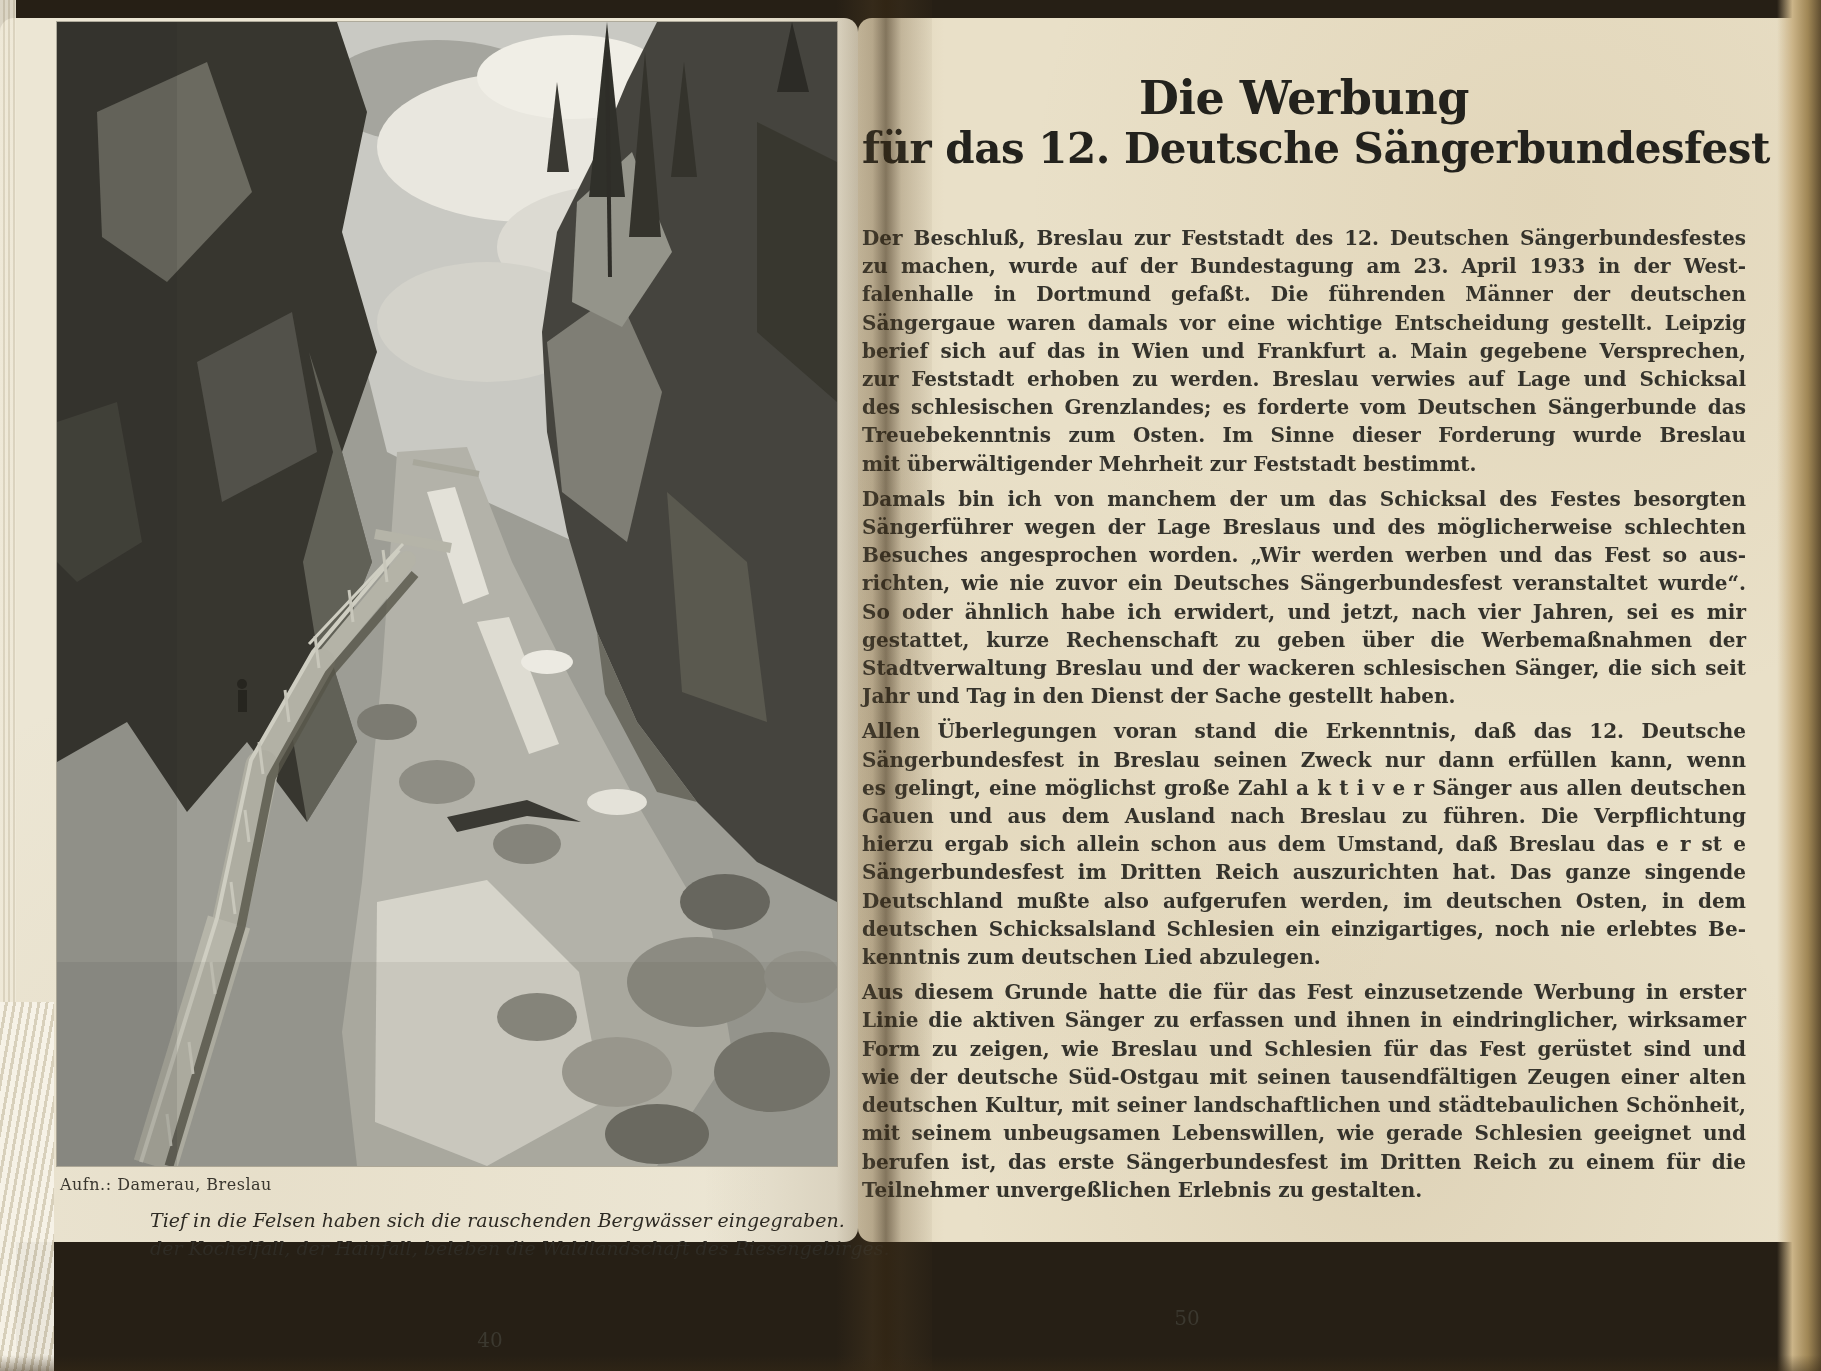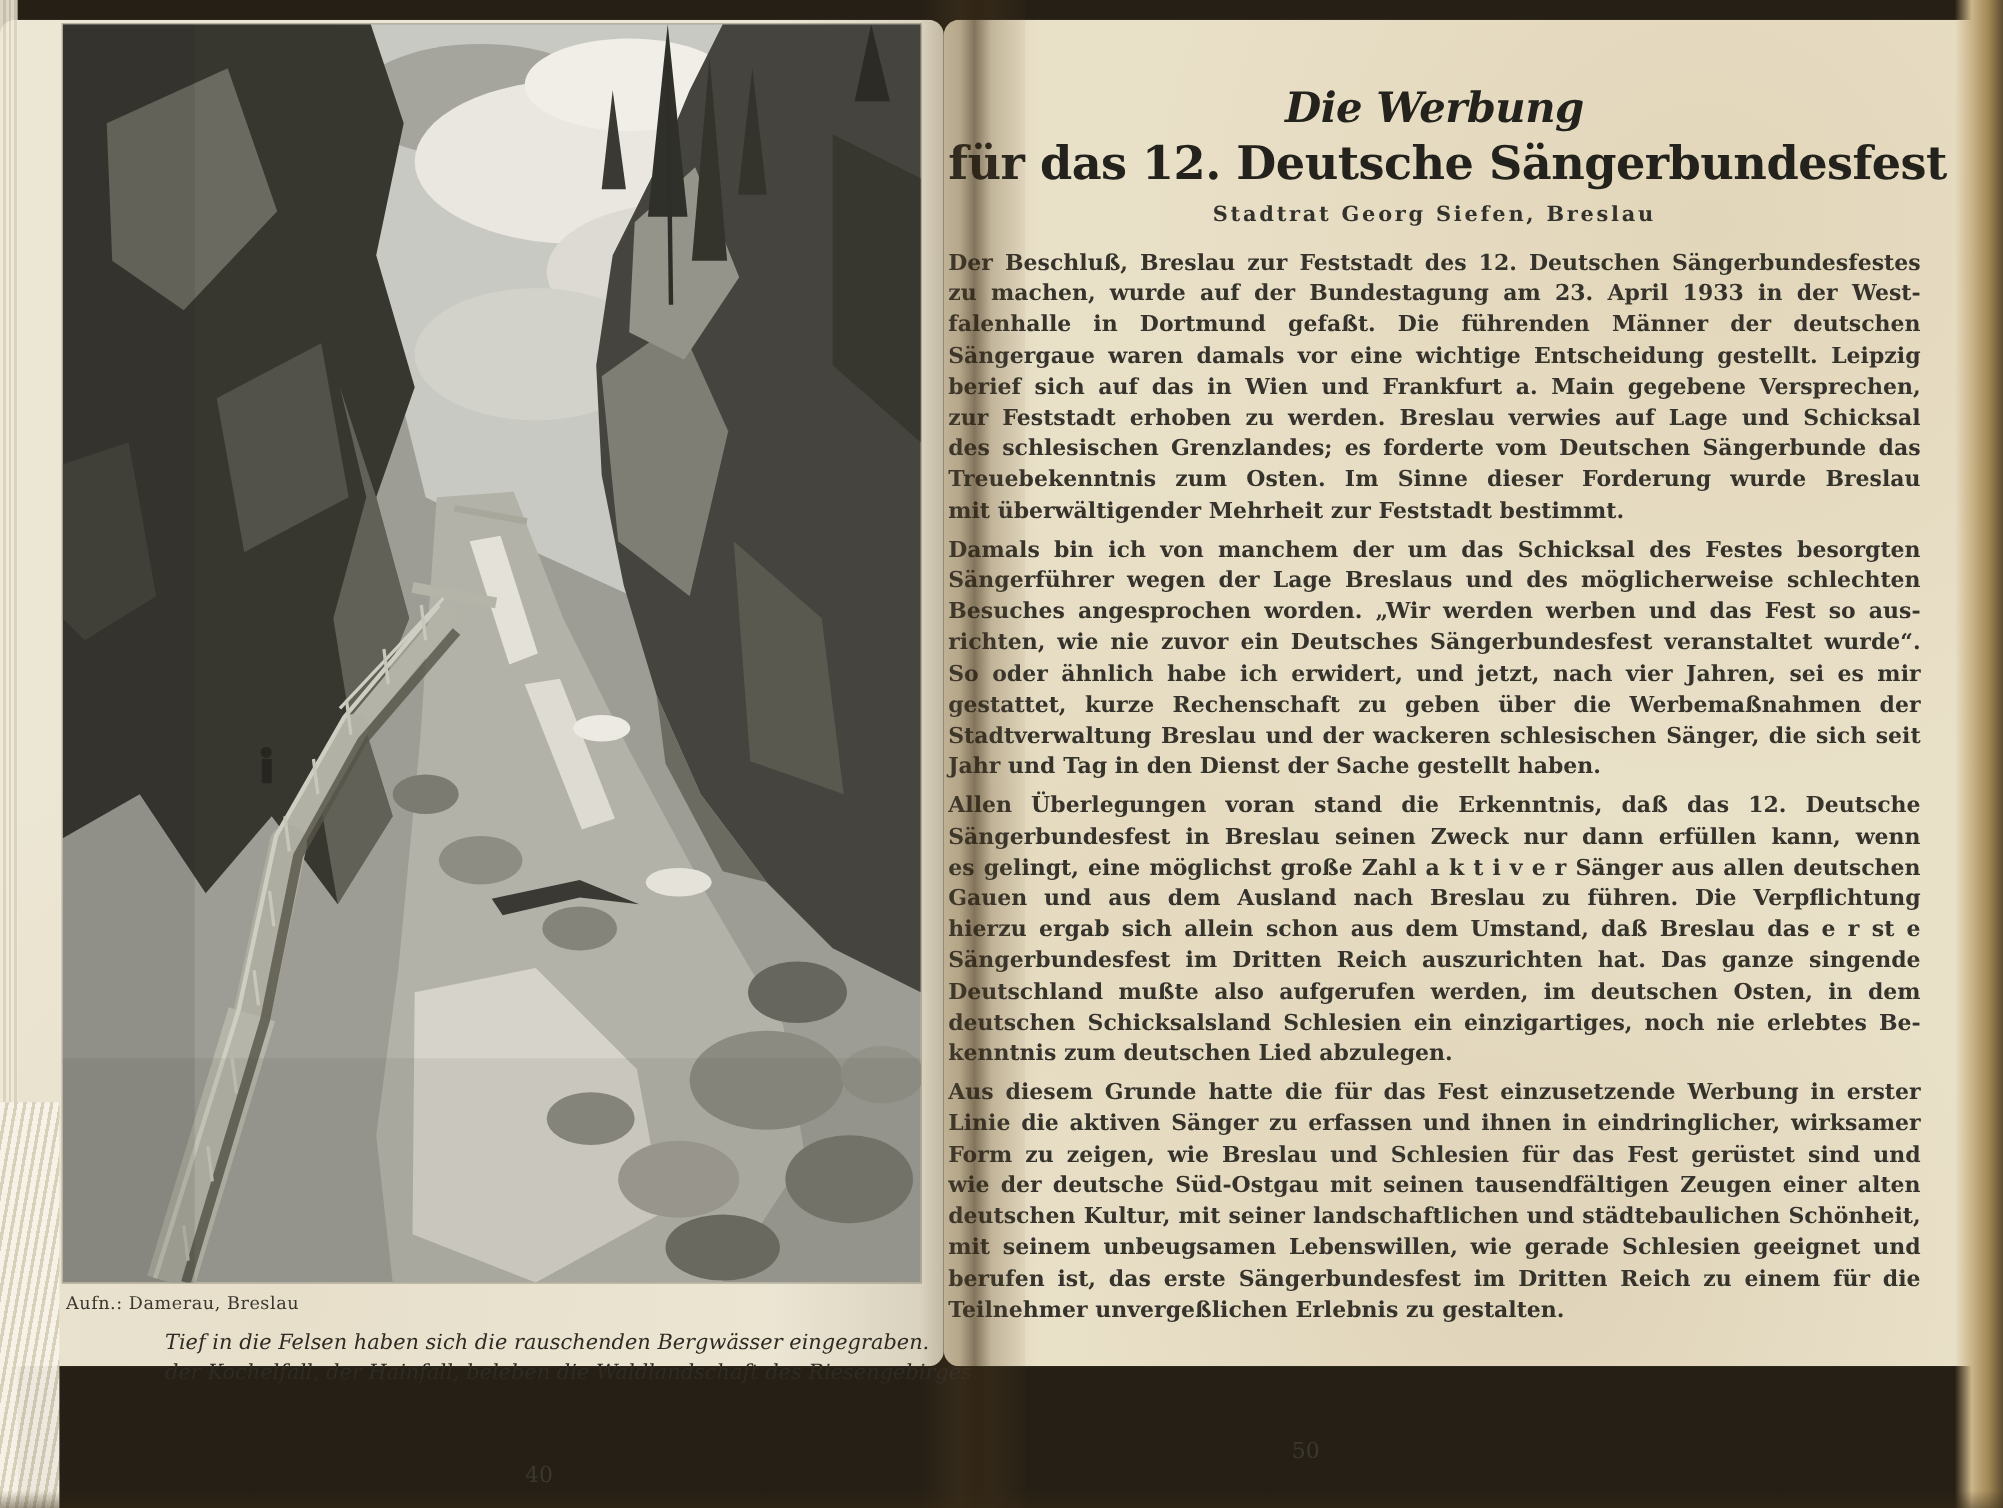--- a/index.html
+++ b/index.html
@@ -39,21 +39,21 @@
   #photo-caption{position:absolute;left:150px;top:1189px;width:684px;
     font-style:italic;font-size:19px;line-height:27.6px;color:#2e2b24;}
   #photo-caption .cline{text-align:justify;text-align-last:justify;white-space:nowrap;}
   .pagenum{position:absolute;font-size:20px;color:#3b382f;width:120px;text-align:center;margin-top:14px;}
   #pagenum-left{left:430px;top:1296px;}
   #pagenum-right{left:1127px;top:1292px;}
 
   
   #title-block{position:absolute;left:862px;top:72px;width:884px;text-align:center;
     color:#23221d;font-weight:700;}
-  #title-line1{font-size:38px;line-height:52px;white-space:nowrap;letter-spacing:-.5px;font-style:italic;}
+  #title-line1{font-size:46px;line-height:52px;white-space:nowrap;letter-spacing:-.5px;}
   #title-line2{font-size:42px;line-height:50px;white-space:nowrap;letter-spacing:-.5px;}
   #byline{position:absolute;left:862px;top:184px;width:884px;text-align:center;
     font-size:19px;font-weight:700;letter-spacing:2.5px;color:#33322c;white-space:nowrap;}
   #body-text{position:absolute;left:862px;top:224px;width:884px;color:#35332c;
     font-size:20px;font-weight:600;line-height:28.2px;}
   .para{margin:0 0 0 0;}
   .para + .para{margin-top:7px;}
   .tline{text-align:justify;text-align-last:justify;white-space:nowrap;}
   .tline.tlast{text-align-last:left;}
 </style>
@@ -165,21 +165,20 @@
     <div class="pagenum" id="pagenum-left">40</div>
   </div>
 
   <div class="page" id="page-right"></div>
 
   <div id="title-block">
     <div id="title-line1">Die Werbung</div>
     <div id="title-line2">für das 12. Deutsche Sängerbundesfest</div>
   </div>
 
-  <div id="byline">Stadtrat Georg Siefen, Breslau</div>
 
   <div id="body-text">
       <div class="para">
         <div class="tline">Der Beschluß, Breslau zur Feststadt des 12. Deutschen Sängerbundesfestes</div>
         <div class="tline">zu machen, wurde auf der Bundestagung am 23. April 1933 in der West-</div>
         <div class="tline">falenhalle in Dortmund gefaßt. Die führenden Männer der deutschen</div>
         <div class="tline">Sängergaue waren damals vor eine wichtige Entscheidung gestellt. Leipzig</div>
         <div class="tline">berief sich auf das in Wien und Frankfurt a. Main gegebene Versprechen,</div>
         <div class="tline">zur Feststadt erhoben zu werden. Breslau verwies auf Lage und Schicksal</div>
         <div class="tline">des schlesischen Grenzlandes; es forderte vom Deutschen Sängerbunde das</div>

